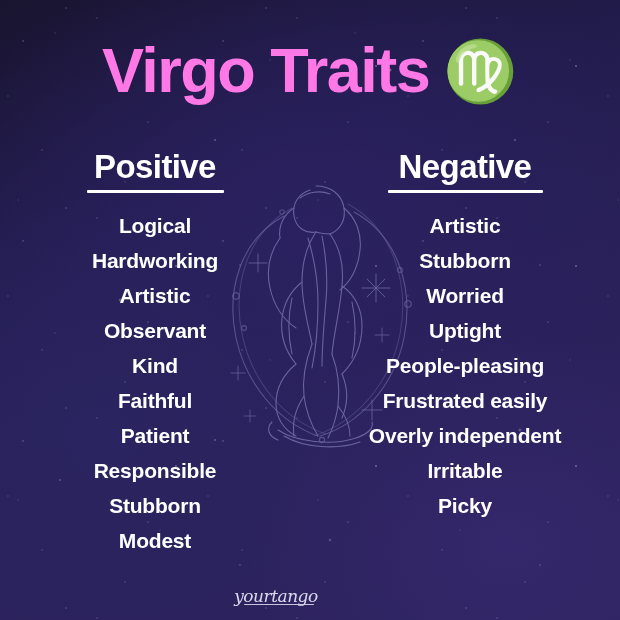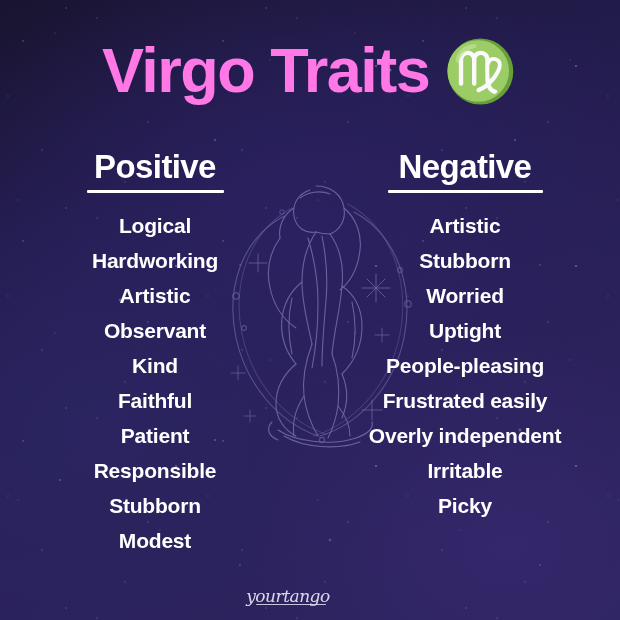--- a/index.html
+++ b/index.html
@@ -150,21 +150,21 @@
     display: flex;
     align-items: center;
     justify-content: center;
     letter-spacing: -0.2px;
     white-space: nowrap;
   }
 
   
   .logo {
     position: absolute;
-    left: 16px;
+    left: 4px;
     bottom: 14px;
     width: 544px;
     text-align: center;
   }
   .logo-mark {
     font-family: "DejaVu Serif", serif;
     font-style: italic;
     font-size: 17px;
     color: #e9e6f7;
     letter-spacing: -0.5px;

